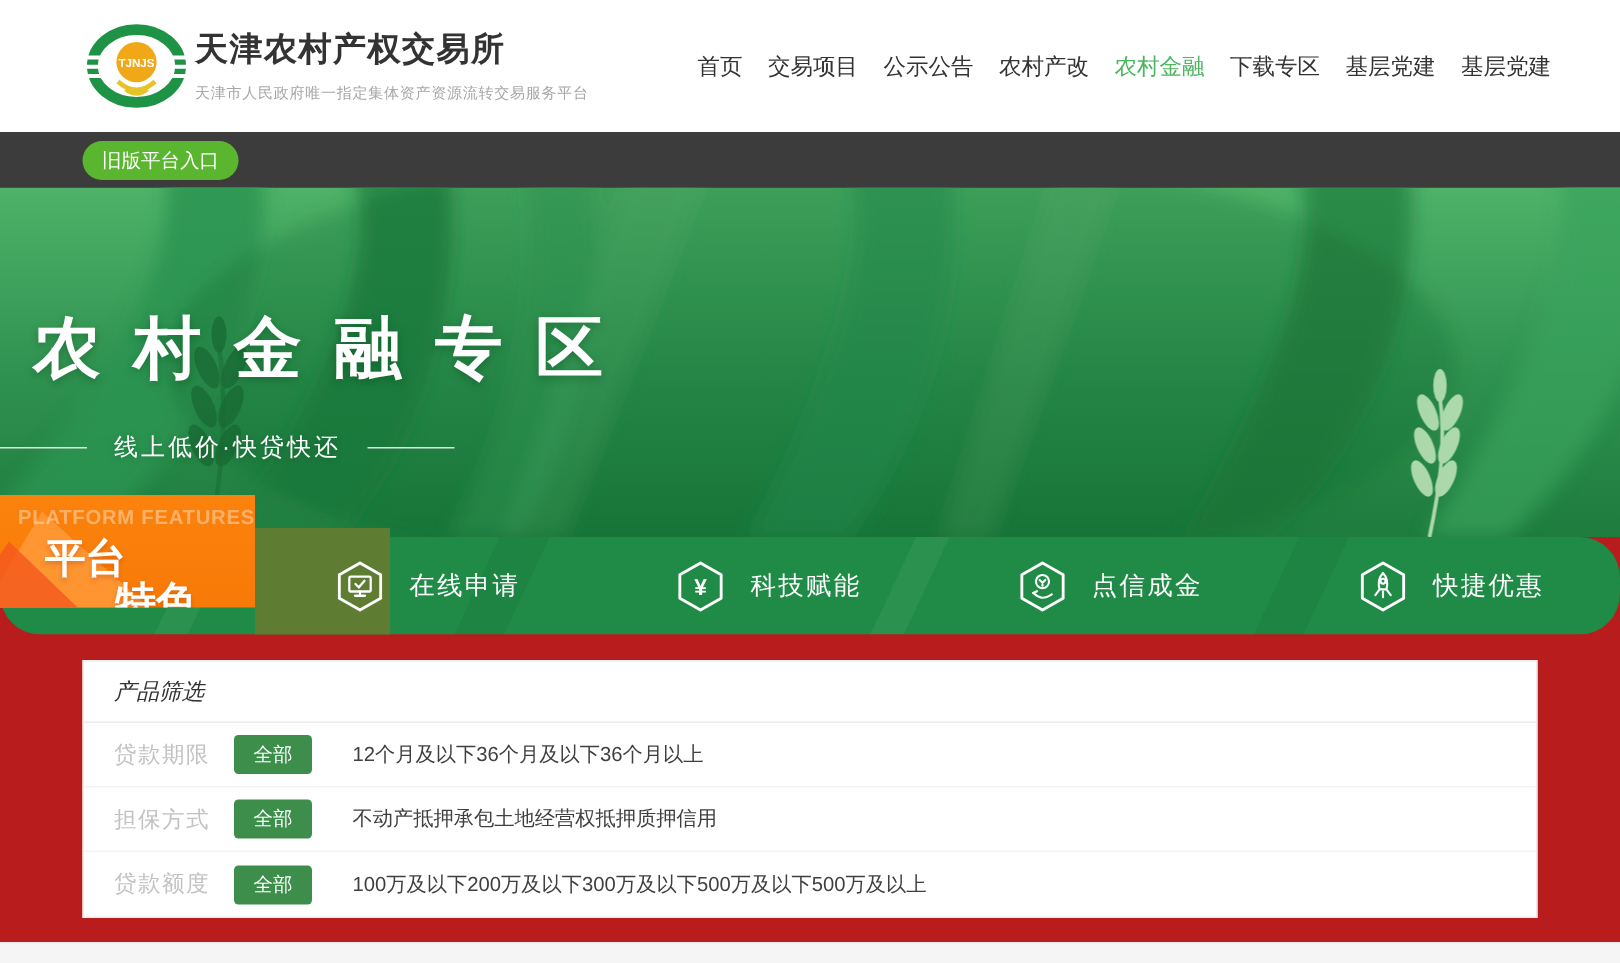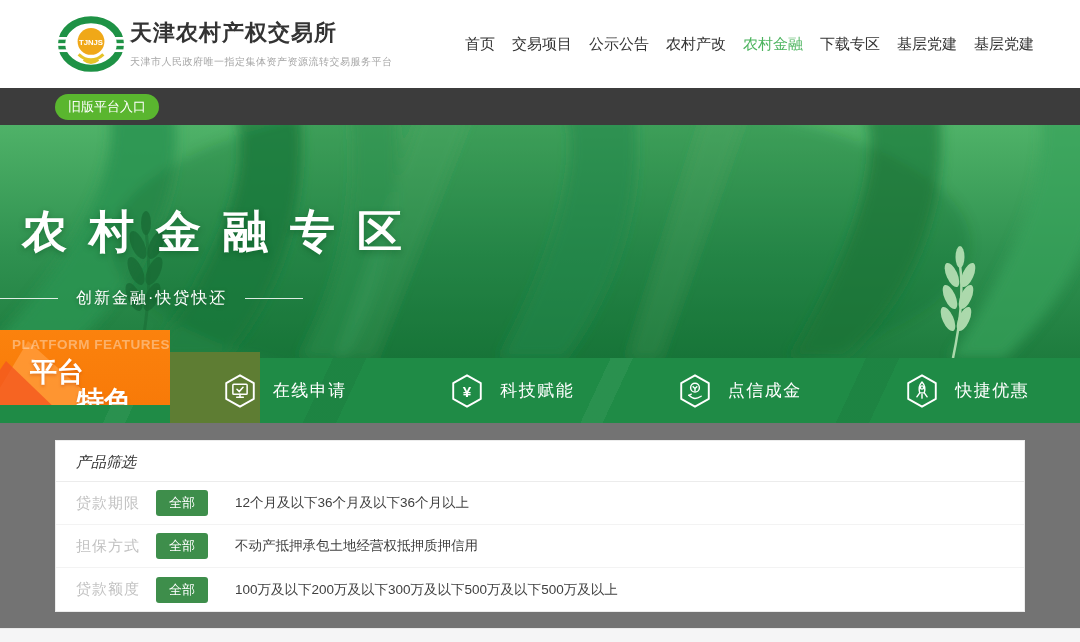--- a/index.html
+++ b/index.html
@@ -1,18 +1,18 @@
 <!DOCTYPE html>
 <html><head>
 <meta charset="utf-8">
 <style>
   * { margin:0; padding:0; box-sizing:border-box; }
   html,body { width:1080px; height:642px; overflow:hidden; background:#fff;
     font-family:"Liberation Sans","DejaVu Sans",sans-serif; }
-  .page { position:relative; width:1080px; height:642px; background:#737373; }
+  .page { position:relative; width:1080px; height:642px; background:#b91c1c; }
 
   
   .header { position:relative; height:88px; background:#fff; }
   .logo-wrap { position:absolute; left:58px; top:11px; width:66px; height:66px; }
   .brand { position:absolute; left:130px; top:18px; }
   .brand-title { font-size:22px; font-weight:bold; color:#333; letter-spacing:1px; }
   .brand-sub { font-size:10px; color:#a6a6a6; margin-top:7px; letter-spacing:0.5px; }
   .nav { position:absolute; right:46px; top:0; height:88px; display:flex; align-items:center; gap:17px; }
   .nav a { font-size:15px; color:#333; text-decoration:none; white-space:nowrap; cursor:pointer; }
   .nav a.active { color:#4db45f; }
@@ -30,21 +30,21 @@
   .hero-title { color:#fff; font-size:45px; font-weight:bold; letter-spacing:22px;
     text-indent:22px; text-shadow:0 2px 6px rgba(0,60,20,.35); margin-top:8px; }
   .hero-sub { margin-top:26px; display:flex; align-items:center; gap:18px; color:#fff;
     font-size:16px; letter-spacing:2px; text-shadow:0 1px 4px rgba(0,60,20,.35); }
   .hero-sub .line { width:58px; height:1px; background:rgba(255,255,255,.85); }
 
   
   .tabbar { position:relative; height:65px; background:#1f8b46;
     background-image:linear-gradient(115deg, rgba(255,255,255,.06) 0 2%, transparent 2% 12%,
       rgba(255,255,255,.05) 12% 14%, transparent 14% 30%, rgba(0,0,0,.05) 30% 33%, transparent 33% 55%,
-      rgba(255,255,255,.05) 55% 57%, transparent 57% 78%, rgba(0,0,0,.05) 78% 81%, transparent 81%); }
+      rgba(255,255,255,.05) 55% 57%, transparent 57% 78%, rgba(0,0,0,.05) 78% 81%, transparent 81%);border-radius:27px; }
   .active-olive { position:absolute; left:170px; top:-6px; width:90px; height:71px; background:#5e7d33; }
   .tabs { position:absolute; left:170px; top:0; width:910px; height:65px; display:flex; }
   .tab { flex:1; display:flex; align-items:center; justify-content:center; gap:14px; cursor:pointer; position:relative; }
   .tab-label { color:#fff; font-size:17px; letter-spacing:1.5px; white-space:nowrap; }
   .hexicon { width:38px; height:38px; display:block; }
 
   
   .feature-badge { position:absolute; left:0; top:330px; width:170px; height:75px;
     background:linear-gradient(180deg,#fb820d,#f87a08); overflow:hidden; z-index:5; }
   .tri1 { position:absolute; left:-14px; bottom:-6px; width:120px; height:70px;
@@ -161,21 +161,21 @@
           <ellipse cx="134" cy="172" rx="6.5" ry="15" transform="rotate(-24 134 172)"></ellipse>
           <ellipse cx="152" cy="172" rx="6.5" ry="15" transform="rotate(24 152 172)"></ellipse>
           <ellipse cx="146" cy="98" rx="5" ry="12"></ellipse>
         </g>
       </g>
     </svg>
     <div class="hero-inner">
       <div class="hero-title">农村金融专区</div>
       <div class="hero-sub">
         <span class="line"></span>
-        <span>创新金融·快贷快还</span>
+        <span>线上低价·快贷快还</span>
         <span class="line"></span>
       </div>
     </div>
   </div>
 
   <div class="tabbar">
     <div class="active-olive"></div>
     <div class="tabs">
       <div class="tab">
         <svg class="hexicon" viewBox="0 0 40 40">

